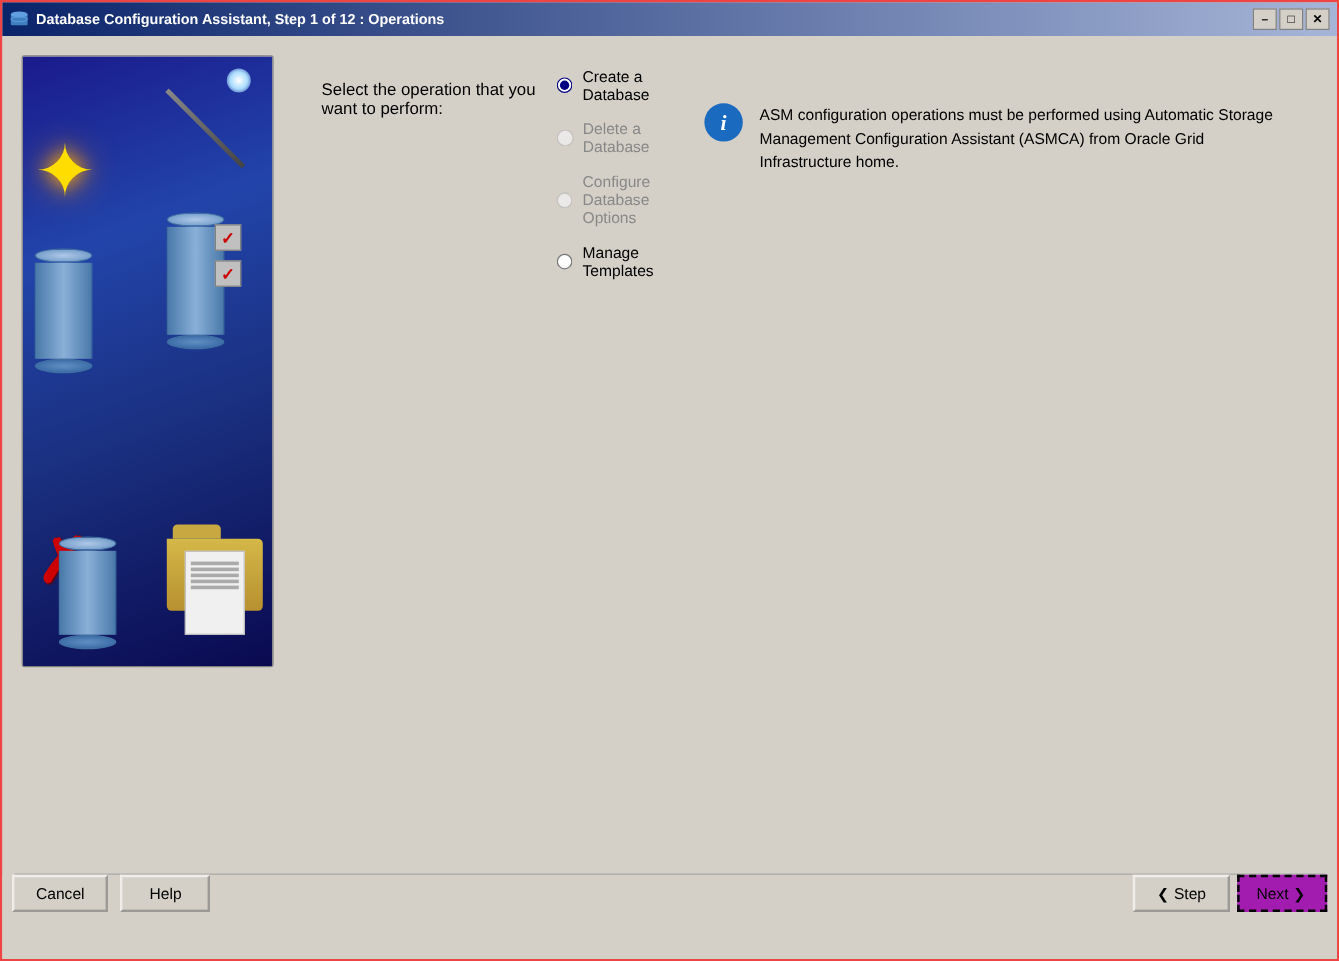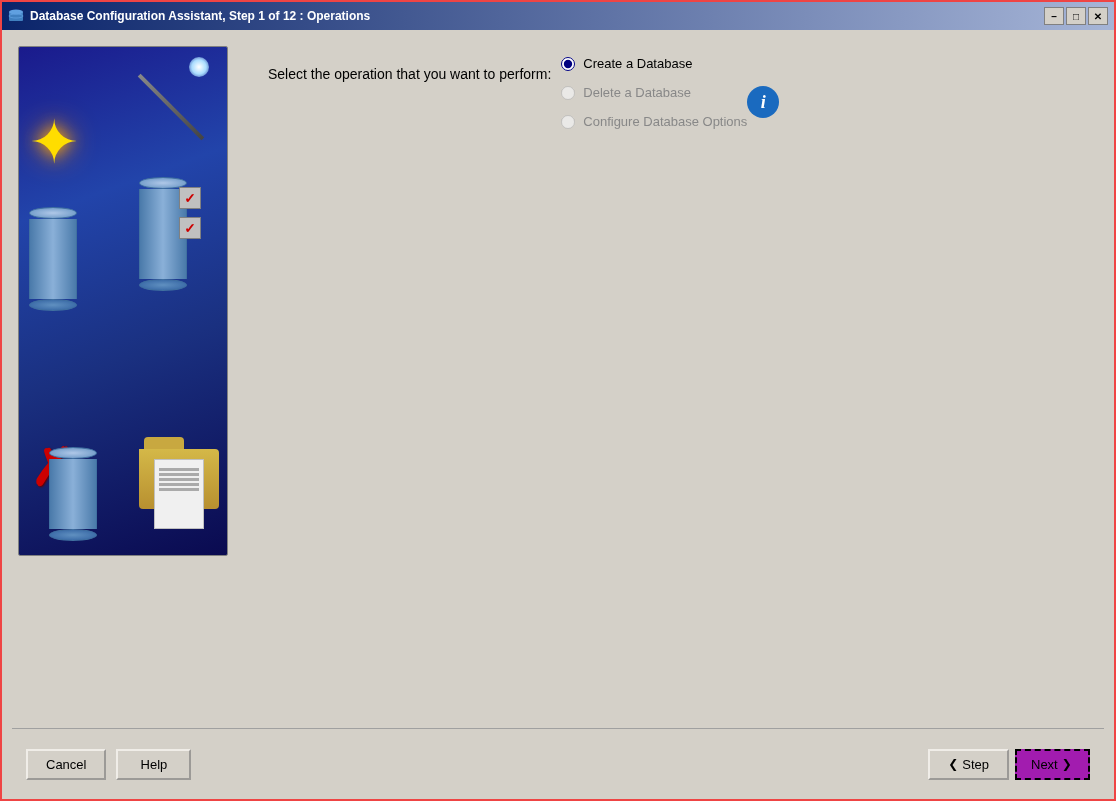--- a/index.html
+++ b/index.html
@@ -350,22 +350,22 @@
       height: 1px;
       background: #a0a0a0;
       margin: 0 10px;
       flex-shrink: 0;
     }
 
     .button-bar {
       height: 70px;
       background: #d4d0c8;
       display: flex;
-      align-items: center;
-      padding: 0 24px;
+      align-items: flex-start;
+      padding: 0 8px;
       flex-shrink: 0;
     }
 
     .btn-left {
       display: flex;
       gap: 10px;
     }
 
     .btn-spacer {
       flex: 1;
@@ -489,26 +489,31 @@
           <label class="radio-option">
             <input type="radio" name="operation" disabled="" style="">
             <span class="radio-label disabled">Delete a Database</span>
           </label>
 
           <label class="radio-option">
             <input type="radio" name="operation" disabled="" style="">
             <span class="radio-label disabled">Configure Database Options</span>
           </label>
 
+          <label class="radio-option">
+            <input type="radio" name="operation" style="">
+            <span class="radio-label">Manage Templates</span>
+          </label>
         </div>
 
         <div class="info-box">
           <div class="info-icon">
             <span>i</span>
           </div>
+          <div class="info-text">ASM configuration operations must be performed using Automatic Storage Management Configuration Assistant (ASMCA) from Oracle Grid Infrastructure home.</div>
         </div>
       </div>
     </div>
 
     <div class="separator"></div>
 
     <div class="button-bar">
       <div class="btn-left">
         <button class="win-button">Cancel</button>
         <button class="win-button">Help</button>

